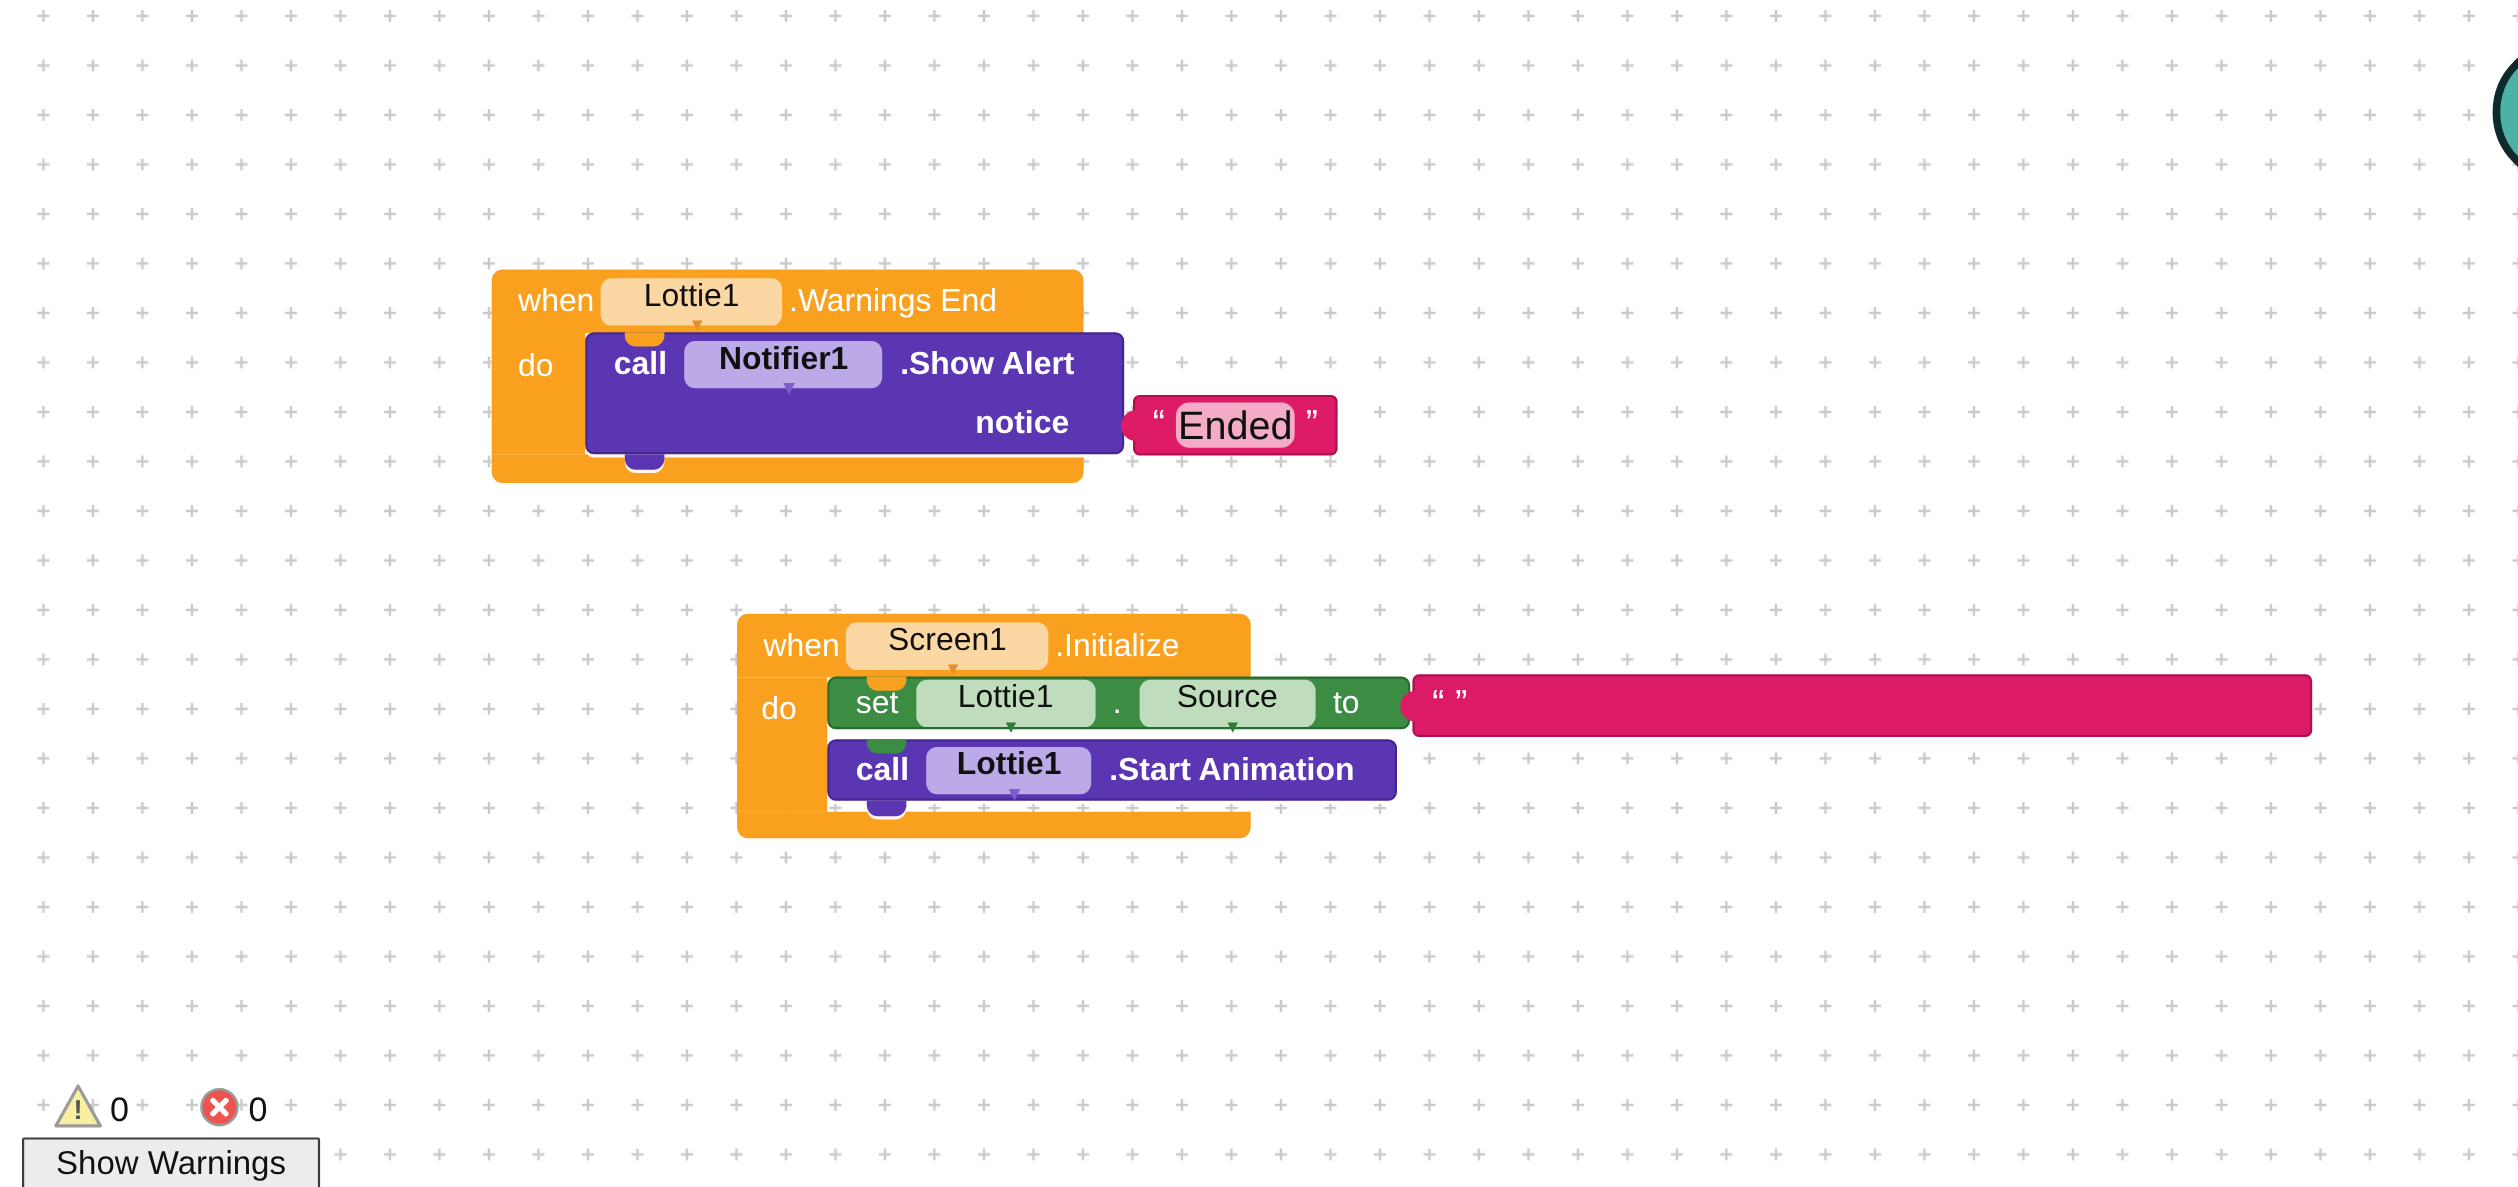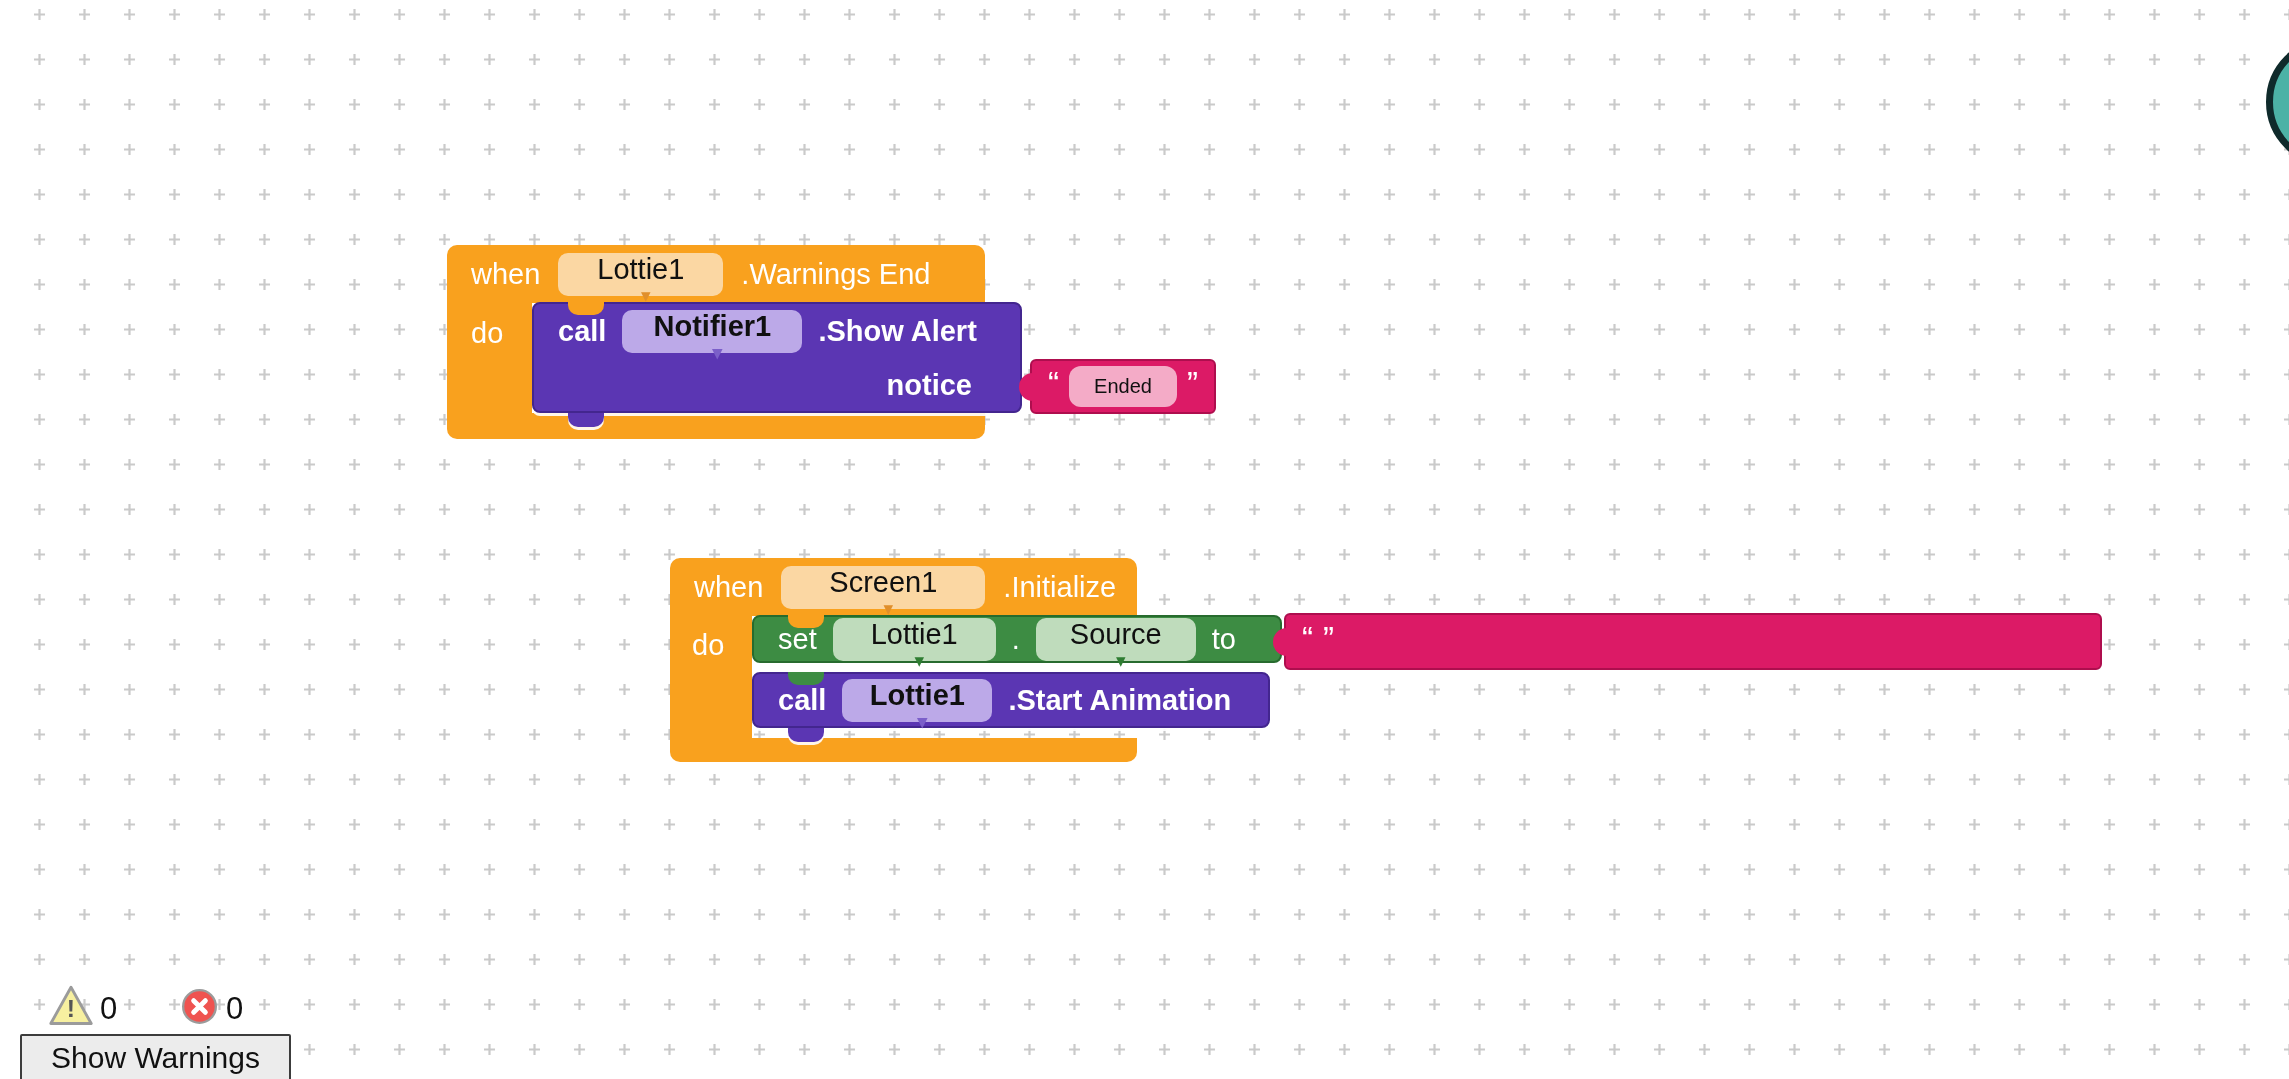--- a/index.html
+++ b/index.html
@@ -12,21 +12,21 @@
   .abs { position: absolute; }
   
   .evt   { background:#F9A11E; }
   .meth  { background:#5B36B3; border:2px solid #43268F; }
   .sett  { background:#3D8C43; border:2px solid #276B2E; }
   .txtb  { background:#DC1A66; border:2px solid #AE0E4E; }
   .bevel { box-shadow: 0 3px 0 rgba(255,255,255,.9); font-weight: bold; }
   
   .row { display:flex; align-items:center; gap:16px; padding-left:24px; height:100%; }
   .lbl { color:#fff; font-size:29px; white-space:nowrap; }
-  .hdr { display:flex; align-items:center; gap:18px; padding-left:24px;
+  .hdr { display:flex; align-items:center; gap:6px; padding-left:24px;
          border-radius:10px 10px 0 0; }
   
   .dd { display:inline-flex; align-items:center; justify-content:space-between;
         height:43px; border-radius:10px; padding:0 12px; font-size:29px; color:#101010;
         white-space:nowrap; cursor:pointer;flex-direction:column; }
   .dd-evt  { background:#FBD7A3; }
   .dd-meth { background:#BCA9E8; }
   .dd-sett { background:#BFDCBC; }
   .tri { font-size:19px; margin-left:10px; line-height:1; }
   .tri-evt  { color:#E08F2B; }
@@ -38,21 +38,21 @@
   .tab-meth { background:#5B36B3; }
   .tab-sett { background:#3D8C43; }
   
   .pinkwrap { display:flex; align-items:center; gap:10px; padding:0 16px;
               border-radius:6px; }
   .plug { position:absolute; left:-13px; width:17px; height:28px;
           background:#DC1A66; border-radius:14px 0 0 14px; }
   .quote { color:#fff; font-size:33px; line-height:1; transform:translateY(-3px); }
   .strfield { display:flex; align-items:center; justify-content:center;
               background:#F4ABC7; border-radius:12px; height:41px;
-              font-size:20px; color:#101010; padding:0 14px;
+              font-size:36px; color:#101010; padding:0 14px;
               white-space:nowrap; overflow:hidden; }
   
   .count { font-size:31px; color:#111; }
   .showwarn {
     display:flex; align-items:center; justify-content:center;
     background:#ECECEC; border:2px solid #3c3c3c; border-radius:2px;
     font-size:30px; color:#111; font-family:"Liberation Sans",sans-serif; cursor:pointer;
   }
   
   .fab { border-radius:50%; background:#4CB2A6; border:7px solid #0F2A2B; }
@@ -114,21 +114,21 @@
       <span class="quote">“</span>
       <span class="strfield" style="flex:1">Ended</span>
       <span class="quote">”</span>
     </div>
   </div>
 
   <div>
 
     <div class="abs evt hdr" style="left:670px;top:558px;width:467px;height:58px;z-index:2">
       <span class="lbl">when</span>
-      <span class="dd dd-evt" style="width:204px">
+      <span class="dd dd-evt" style="width:184px">
         <span>Screen1</span>
         <span class="tri tri-evt">▾</span>
       </span>
       <span class="lbl">.Initialize</span>
     </div>
 
     <div class="abs evt" style="left:670px;top:616px;width:82px;height:122px;z-index:2">
       <span class="lbl" style="position:absolute;left:22px;top:13px">do</span>
     </div>
 

